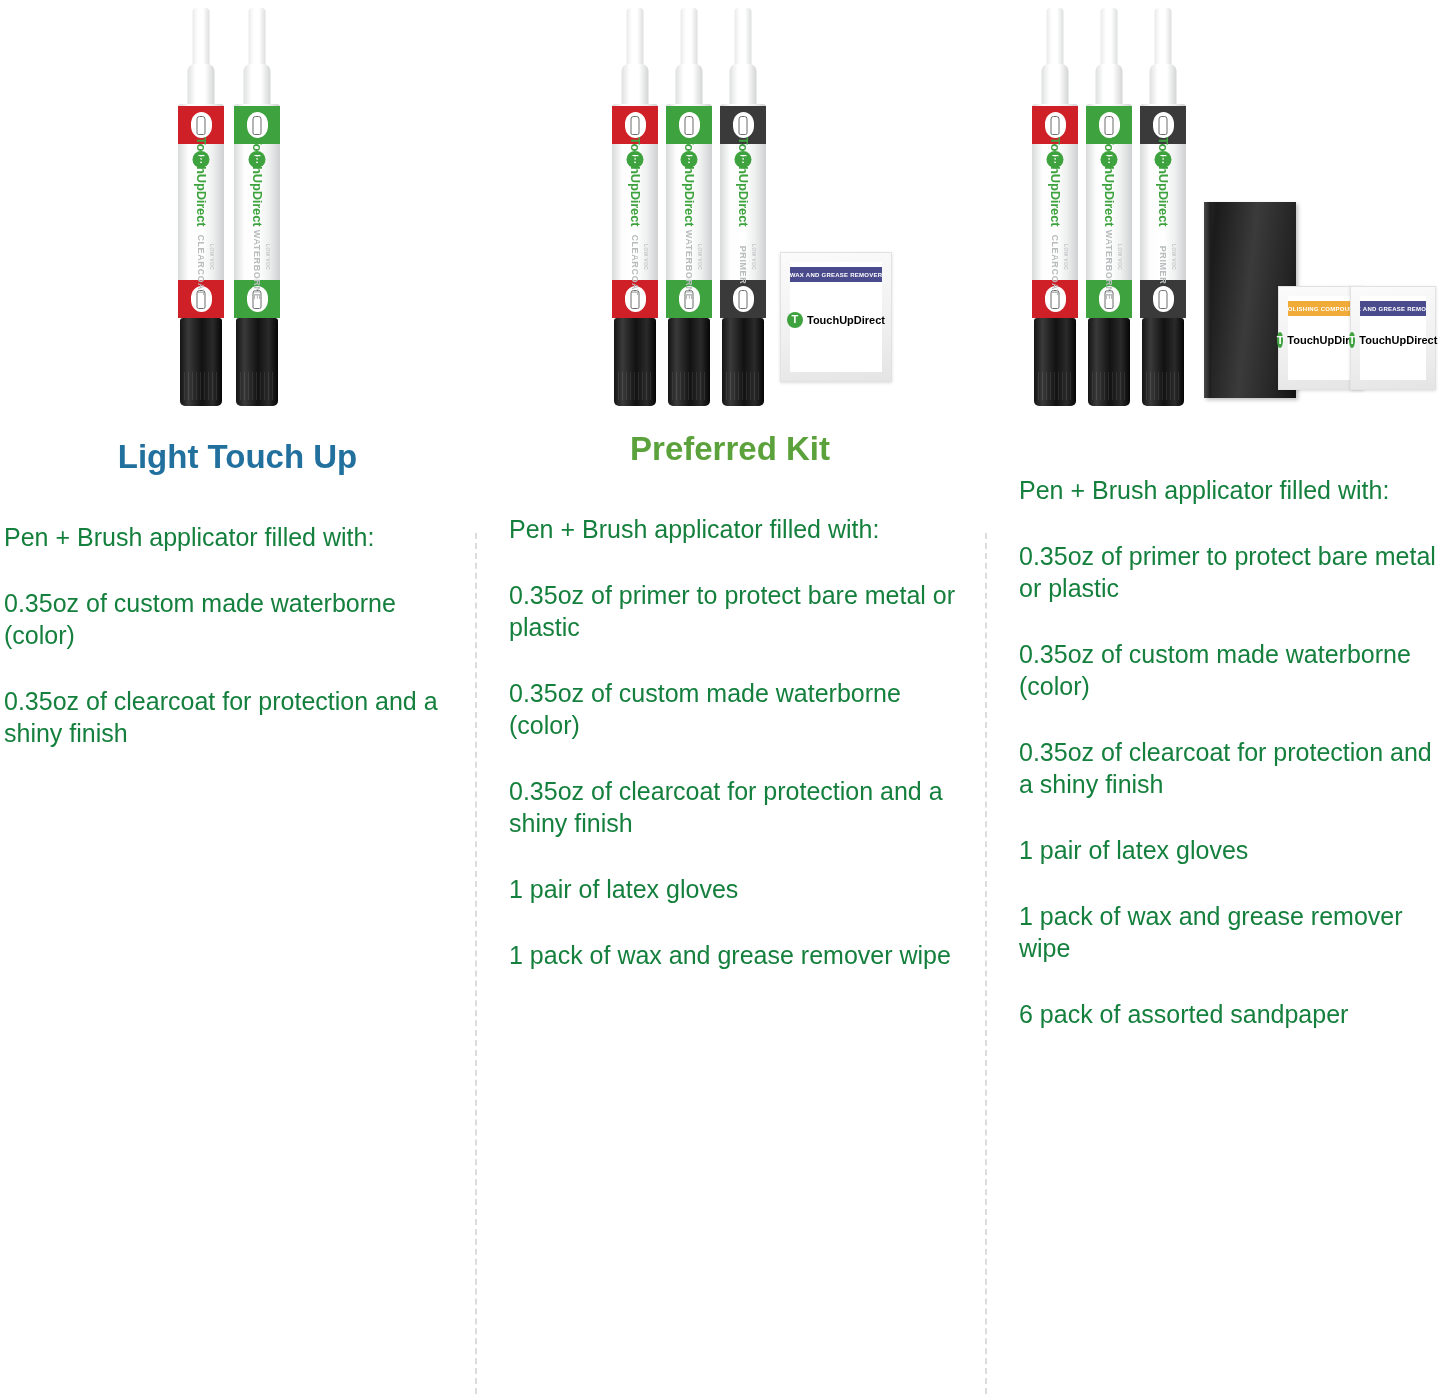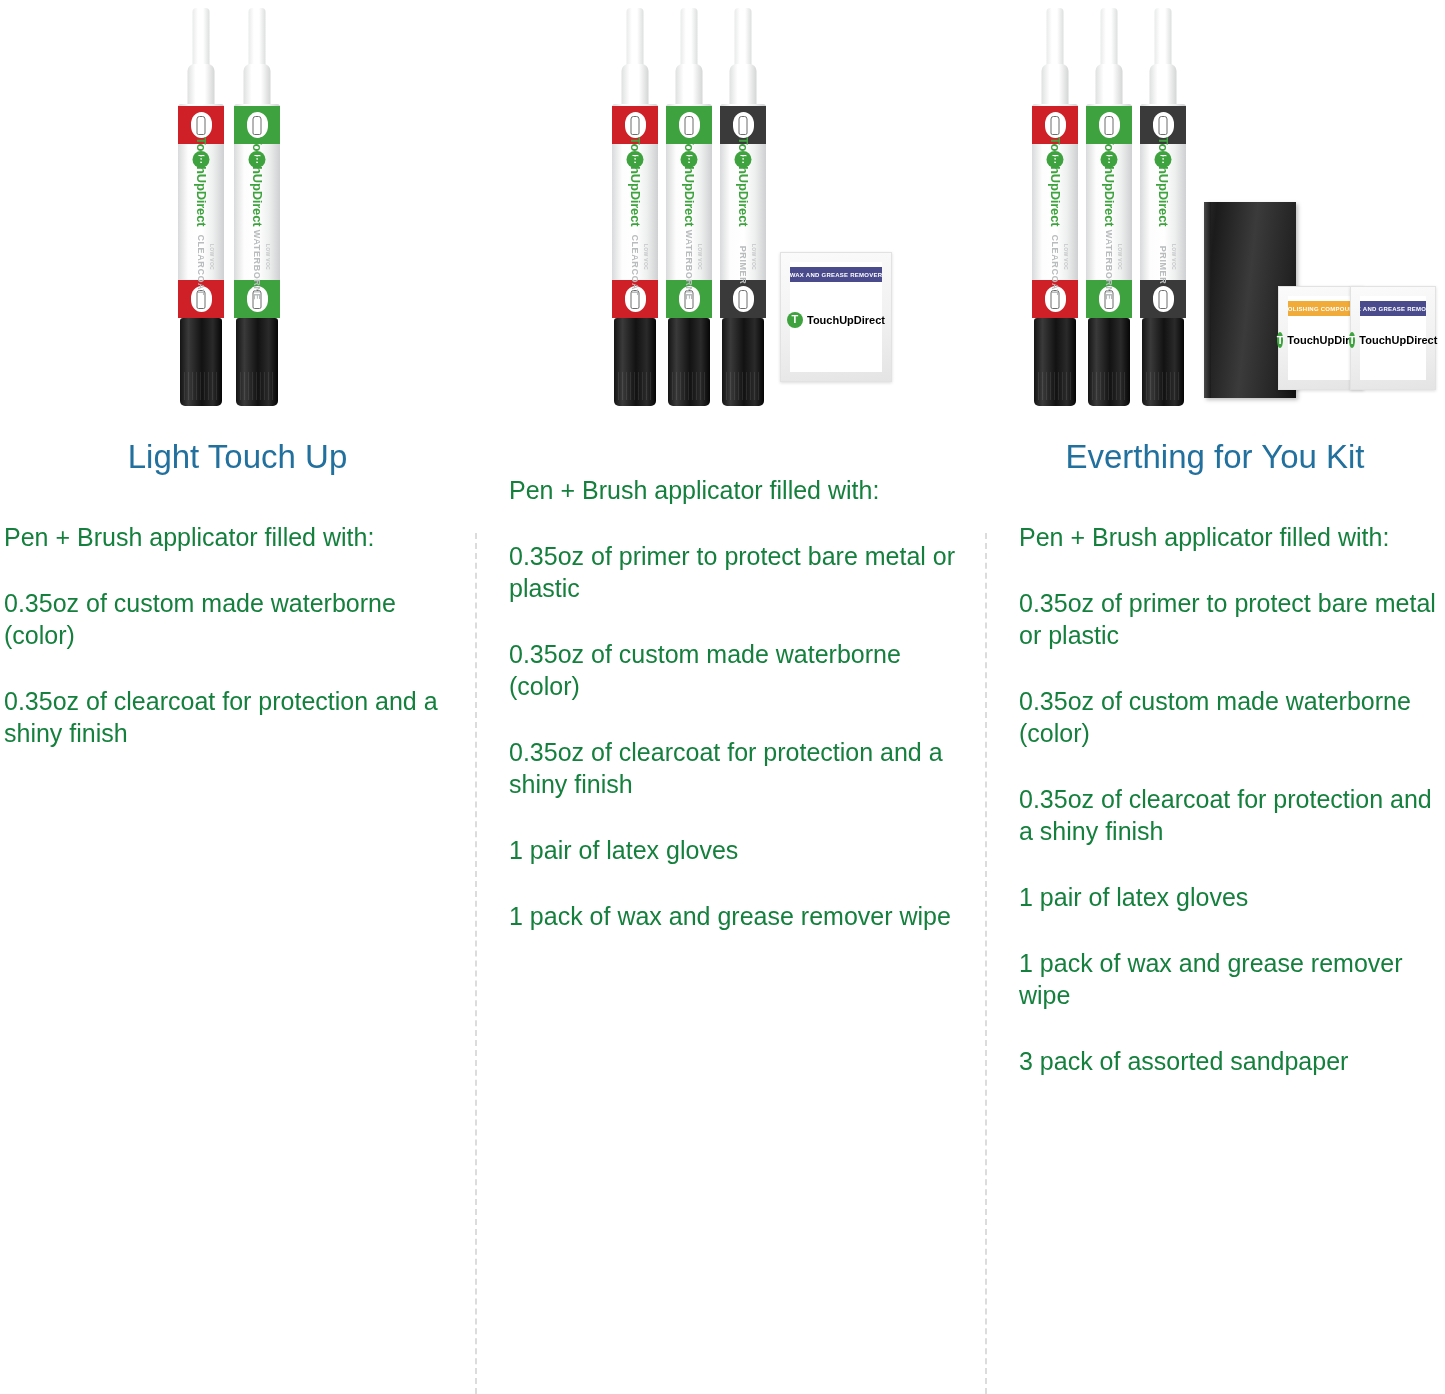--- a/index.html
+++ b/index.html
@@ -135,21 +135,21 @@
     content:""; position:absolute; left:0; top:0; bottom:0; width:7px;
     background:linear-gradient(90deg,#4a4a4a,#1a1a1a);
   }
 
   
   .titleblock { text-align:center; }
   .kit-title {
     font-size:33px; font-weight:bold; color:#5BA23C; line-height:1.18;
   }
   .kit-sub {
-    font-size:33px; font-weight:normal; color:#22709E; line-height:1.25;
+    font-size:33px; font-weight:bold; color:#22709E; line-height:1.25;
     margin-top:6px;
   }
   .body { margin-top:44px; }
   .para {
     font-size:25px; color:#15803d; line-height:1.28; margin-bottom:34px;
   }
   .pad-ess  { padding:0 8px 0 4px; }
   .pad-pre  { padding:0 18px 0 34px; }
   .pad-plat { padding:0 4px 0 34px; }
 </style>
@@ -265,20 +265,21 @@
               <div class="inner"></div>
               <div class="topband" style="background:#4A4B8C">WAX AND GREASE REMOVER</div>
               <div class="plogo">
                 <span class="dot" style="background:#3EA33E">T</span>
                 <span class="txt">TouchUpDirect</span>
               </div>
             </div>
           </div>
       </div>
       <div class="titleblock">
+        <div class="kit-title">Preferred Kit</div>
       </div>
       <div class="body pad-pre">
           <div class="para">Pen + Brush applicator filled with:</div>
           <div class="para">0.35oz of primer to protect bare metal or plastic</div>
           <div class="para">0.35oz of custom made waterborne (color)</div>
           <div class="para">0.35oz of clearcoat for protection and a shiny finish</div>
           <div class="para">1 pair of latex gloves</div>
           <div class="para">1 pack of wax and grease remover wipe</div>
         </div>
     </div>
@@ -347,27 +348,26 @@
               <div class="inner"></div>
               <div class="topband" style="background:#4A4B8C">WAX AND GREASE REMOVER</div>
               <div class="plogo">
                 <span class="dot" style="background:#3EA33E">T</span>
                 <span class="txt">TouchUpDirect</span>
               </div>
             </div>
           </div>
       </div>
       <div class="titleblock">
-        <div class="kit-sub">Everthing for You Kit</div>
       </div>
       <div class="body pad-plat">
           <div class="para">Pen + Brush applicator filled with:</div>
           <div class="para">0.35oz of primer to protect bare metal or plastic</div>
           <div class="para">0.35oz of custom made waterborne (color)</div>
           <div class="para">0.35oz of clearcoat for protection and a shiny finish</div>
           <div class="para">1 pair of latex gloves</div>
           <div class="para">1 pack of wax and grease remover wipe</div>
-          <div class="para">3 pack of assorted sandpaper</div>
+          <div class="para">6 pack of assorted sandpaper</div>
         </div>
     </div>
 
   </div>
 </div>
 
 </body></html>

